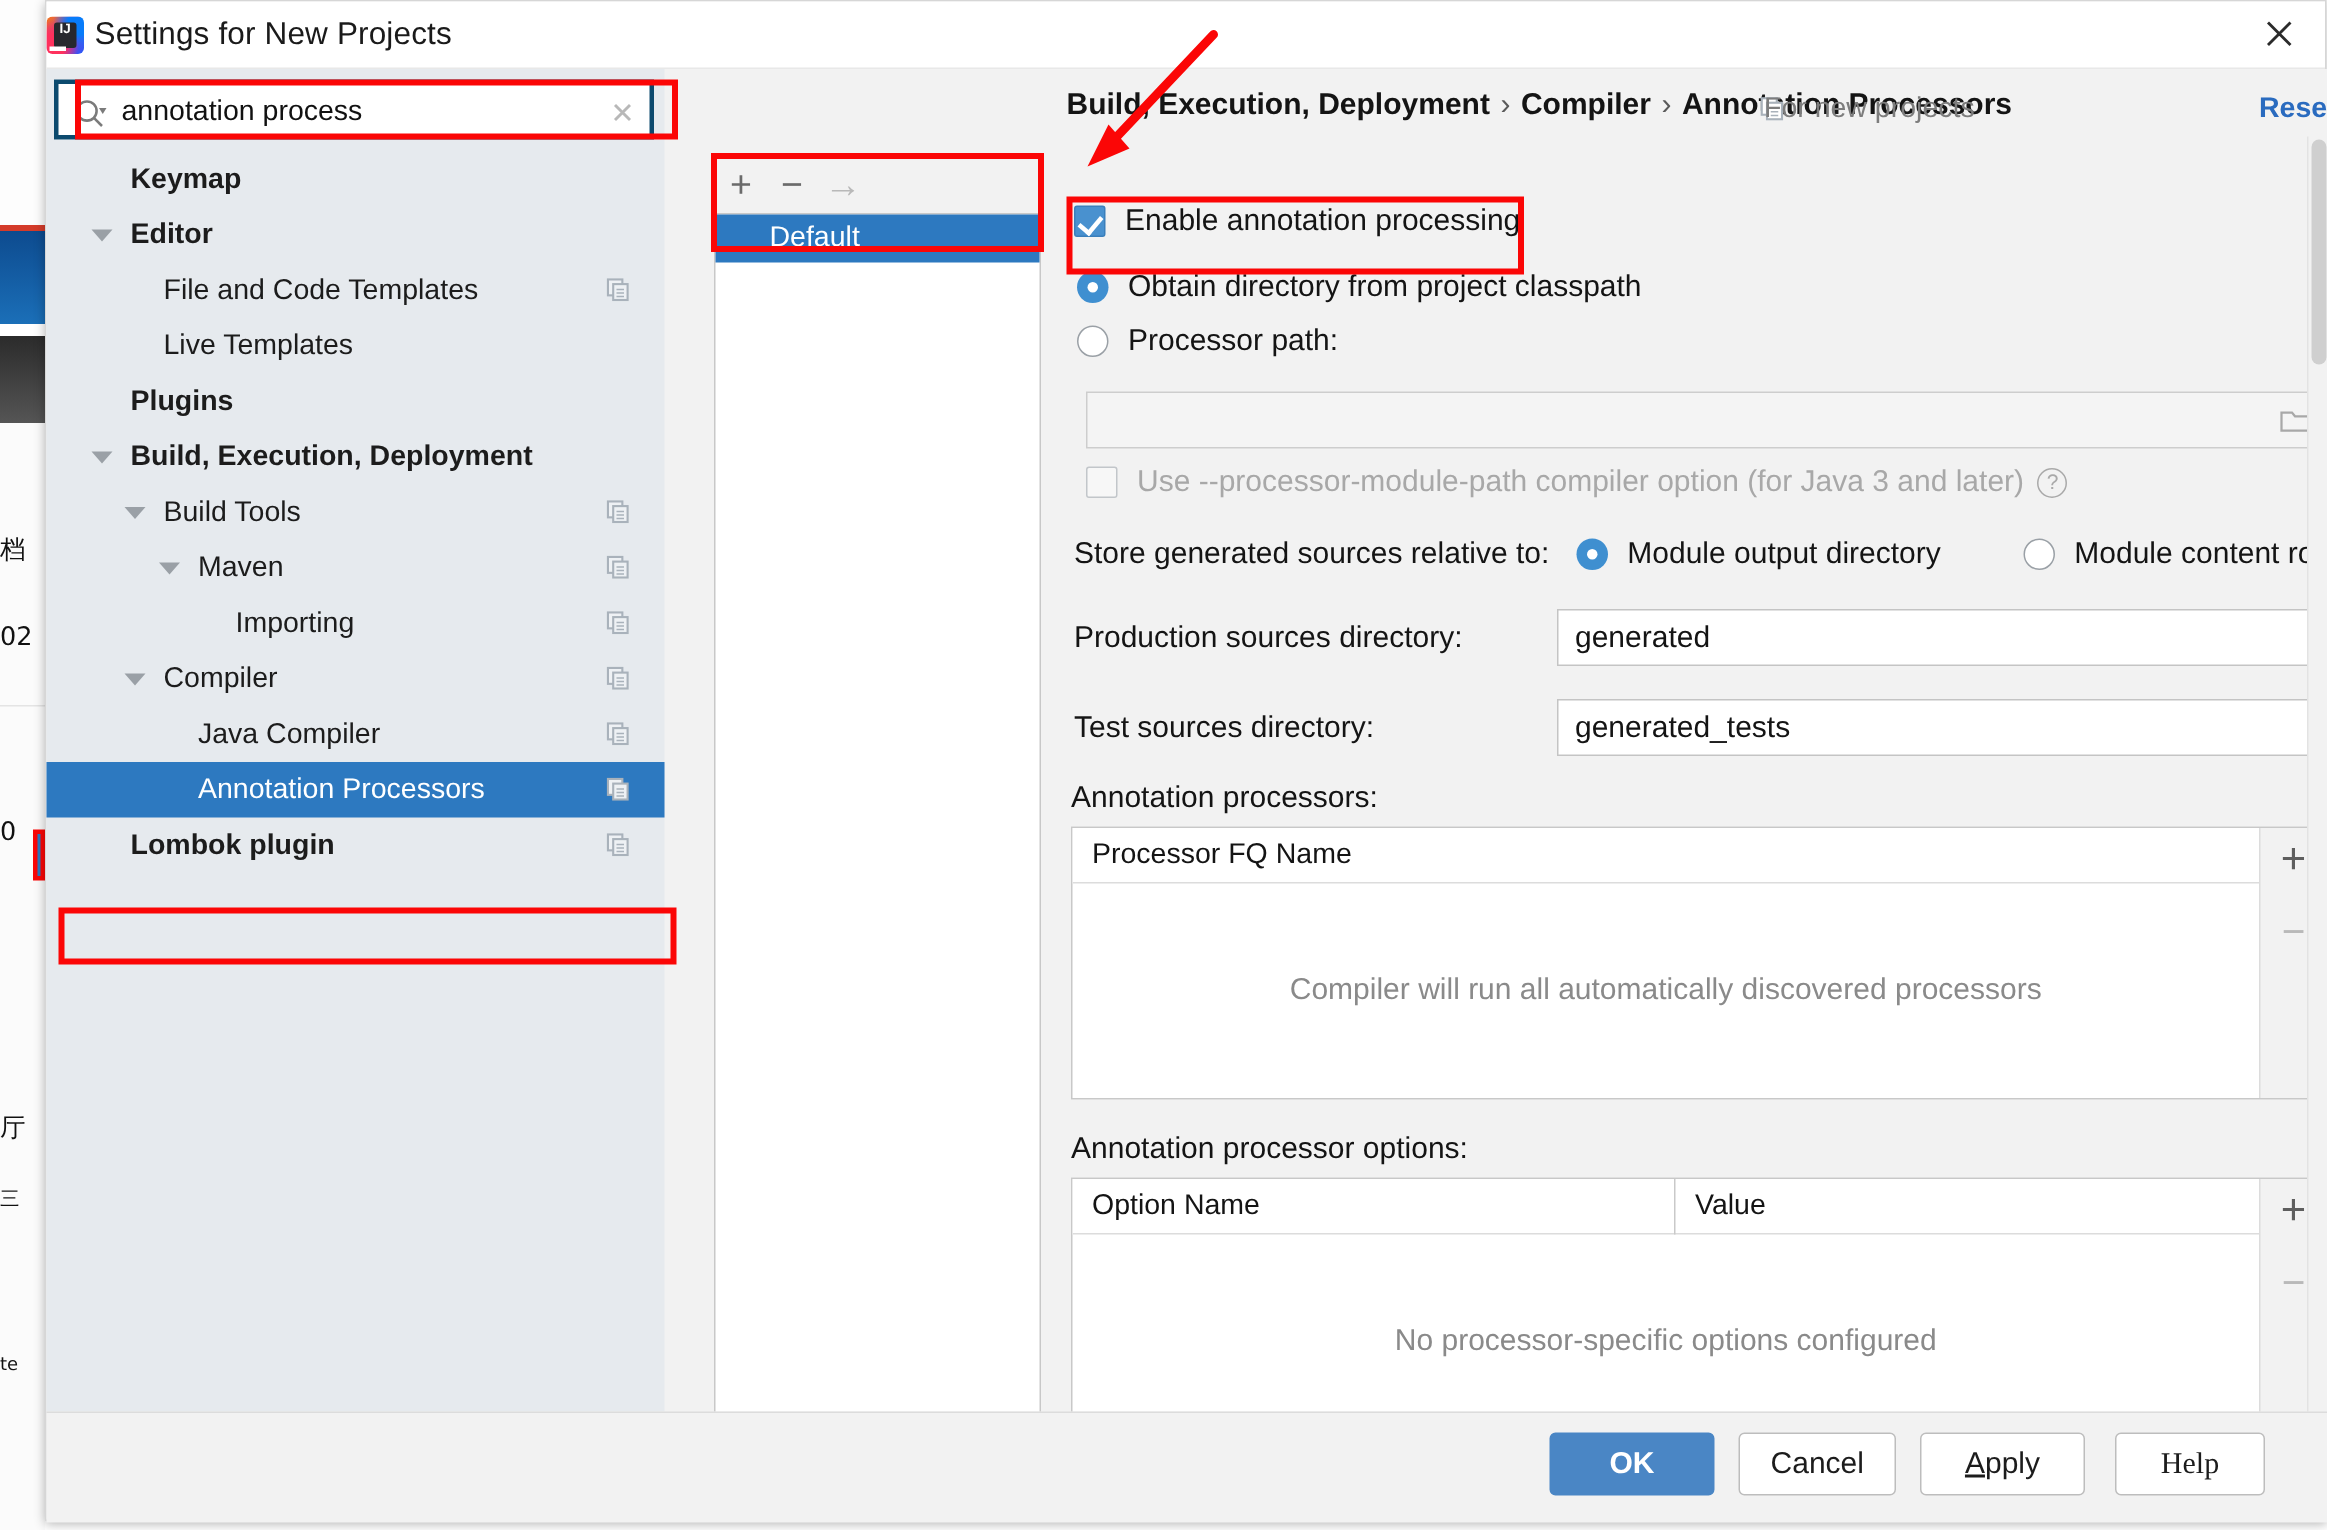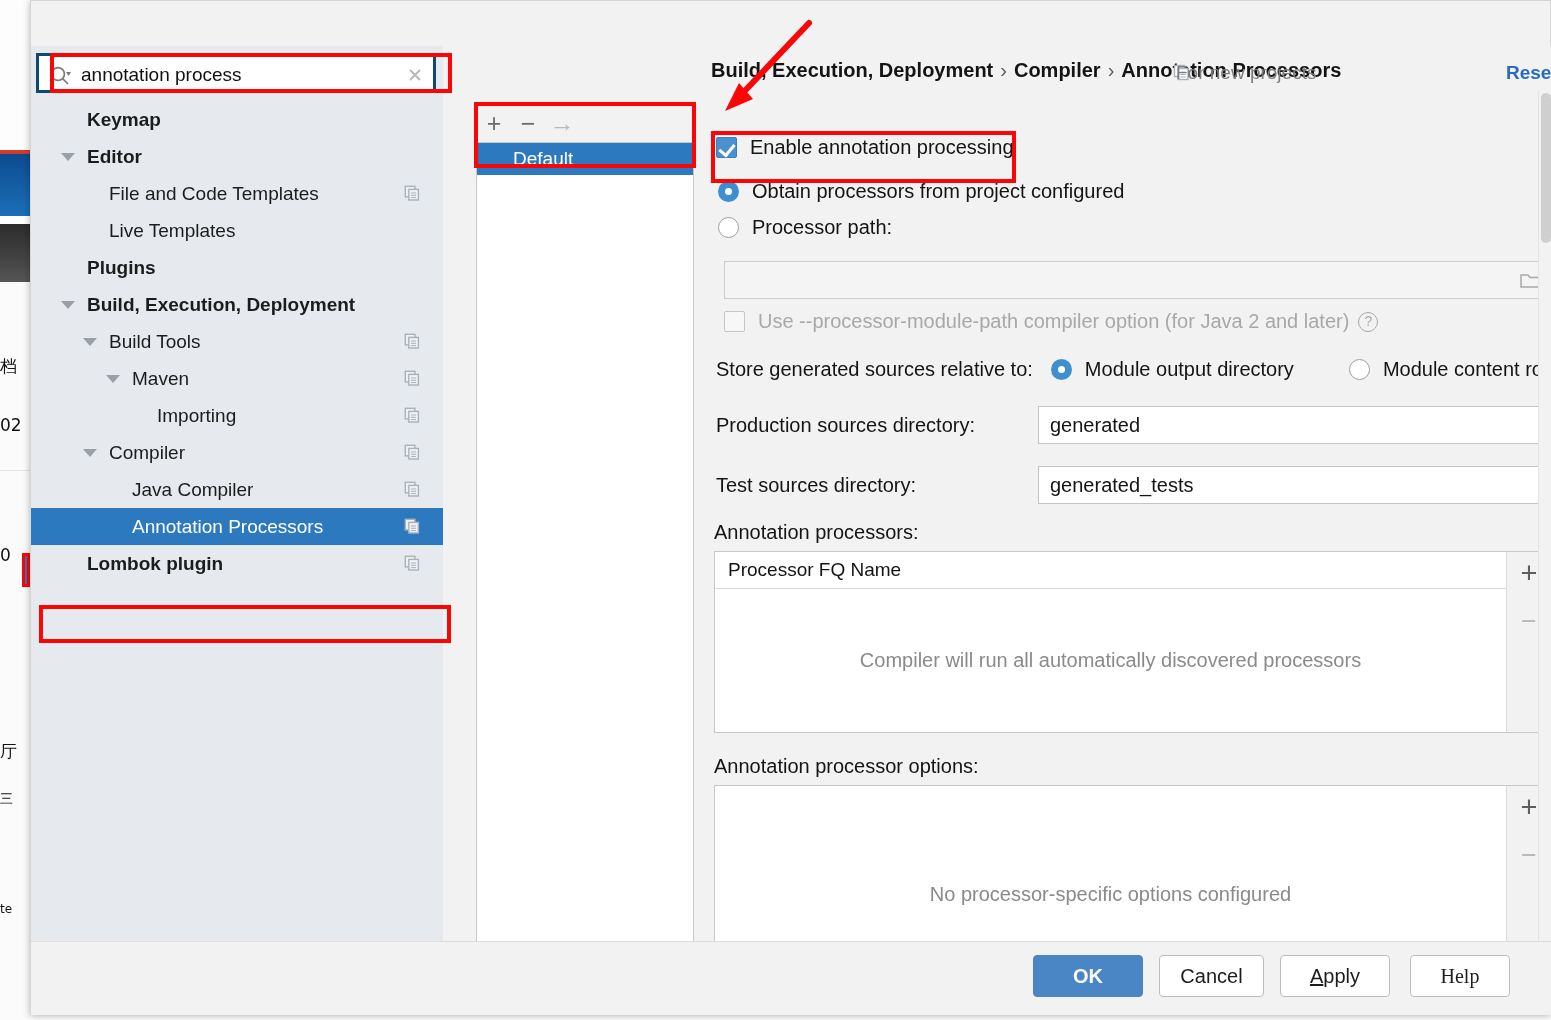--- a/index.html
+++ b/index.html
@@ -332,20 +332,32 @@
   <div class="bg-text" style="top:545px;">0</div>
   <div class="bg-band" style="top:555px;height:30px;background:#2d79c0;left:24px;width:6px;"></div>
   <div class="bg-band" style="top:553px;height:34px;left:22px;width:8px;border:3px solid #fb0606;box-sizing:border-box;"></div>
   <div class="bg-text" style="top:740px;">厅</div>
   <div class="bg-text" style="top:790px;font-size:13px;">三</div>
   <div class="bg-text" style="top:902px;font-size:12px;">te</div>
 </div>
 
 <div id="dialog">
 
+  <div id="titlebar">
+    <div id="ij-logo">
+      <div id="ij-logo-inner">IJ</div>
+      <div id="ij-logo-bar"></div>
+    </div>
+    <div id="window-title">Settings for New Projects</div>
+    <div id="close-btn">
+      <svg width="19" height="19" viewBox="0 0 19 19">
+        <path d="M2,2 L17,17 M17,2 L2,17" stroke="#2b2b2b" stroke-width="1.9" fill="none"></path>
+      </svg>
+    </div>
+  </div>
 
   <div id="body-area">
 
     <div id="left-col">
       <div id="search-wrap">
         <div id="search-box">
           <span id="search-icon-wrap">
             <svg width="23" height="20" viewBox="0 0 23 20">
               <circle cx="9" cy="9" r="6.4" stroke="#7b7b7b" stroke-width="1.7" fill="none"></circle>
               <path d="M13.6,13.6 L19,19" stroke="#7b7b7b" stroke-width="1.7" fill="none"></path>
@@ -473,38 +485,38 @@
       <div id="fornew">For new projects</div>
       <div id="reset-link">Reset</div>
 
       <div id="enable-row">
         <div class="cb checked"></div>
         <span class="row-label">Enable annotation processing</span>
       </div>
 
       <div class="radio-row" id="radio-classpath">
         <div class="rb checked"></div>
-        <span class="row-label">Obtain processors from project configured</span>
+        <span class="row-label">Obtain directory from project classpath</span>
       </div>
       <div class="radio-row" id="radio-procpath">
         <div class="rb"></div>
         <span class="row-label">Processor path:</span>
       </div>
 
       <div id="procpath-field">
         <span id="procpath-folder">
           <svg width="22" height="19" viewBox="0 0 22 19">
             <path d="M1,16 L1,4 L8,4 L10,6.5 L21,6.5 L21,16 Z" stroke="#a8a8a8" stroke-width="1.5" fill="none"></path>
           </svg>
         </span>
       </div>
 
       <div id="module-path-row">
         <div class="cb disabled"></div>
-        <span class="row-label dim">Use --processor-module-path compiler option (for Java 2 and later)</span>
+        <span class="row-label dim">Use --processor-module-path compiler option (for Java 3 and later)</span>
         <span id="help-q">?</span>
       </div>
 
       <div id="store-row">
         <span class="lbl">Store generated sources relative to:</span>
         <span class="gap1"></span>
         <div class="rb checked"></div>
         <span class="row-label">Module output directory</span>
         <span class="gap2"></span>
         <div class="rb"></div>
@@ -531,20 +543,24 @@
         </div>
         <div class="tbl-side">
           <div class="side-btn t0">+</div>
           <div class="side-btn minus t1">−</div>
         </div>
       </div>
 
       <div class="section-label" id="apo-label">Annotation processor options:</div>
       <div class="tbl-wrap" id="apo-table">
         <div class="tbl-main">
+          <div class="tbl-head">
+            <div class="th col1">Option Name</div>
+            <div class="th wide">Value</div>
+          </div>
           <div class="tbl-empty">No processor-specific options configured</div>
         </div>
         <div class="tbl-side">
           <div class="side-btn t0">+</div>
           <div class="side-btn minus t1">−</div>
         </div>
       </div>
 
     </div>
 

